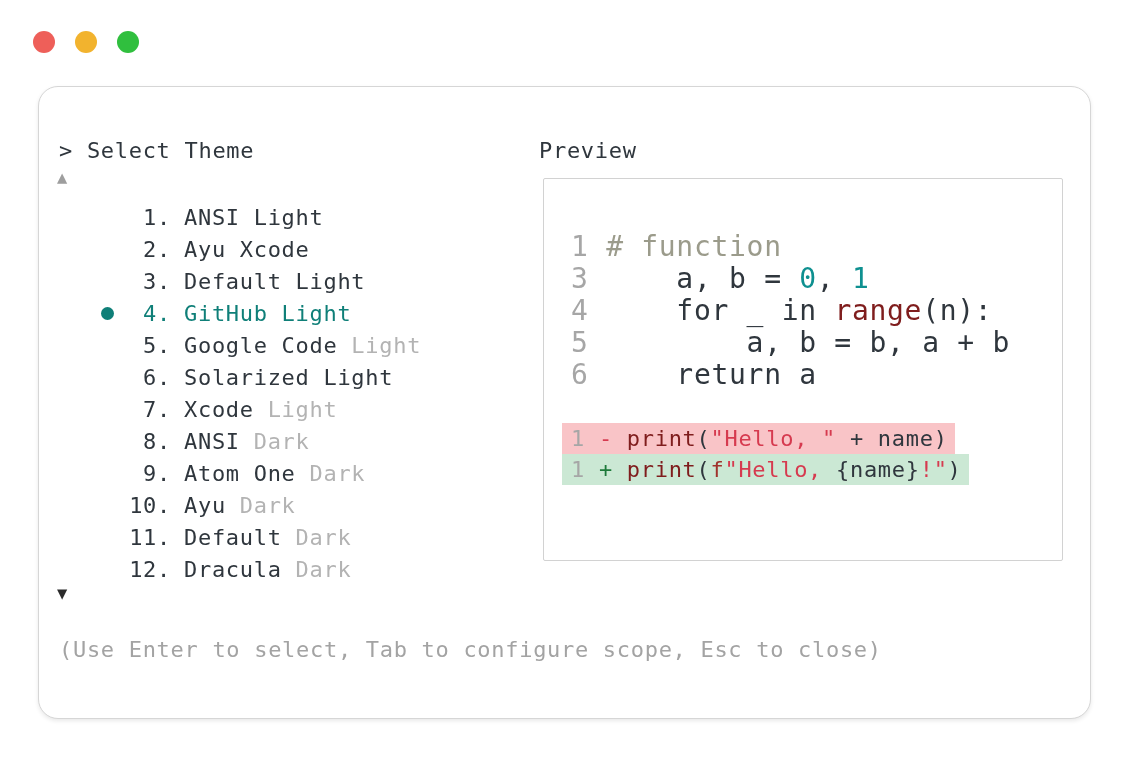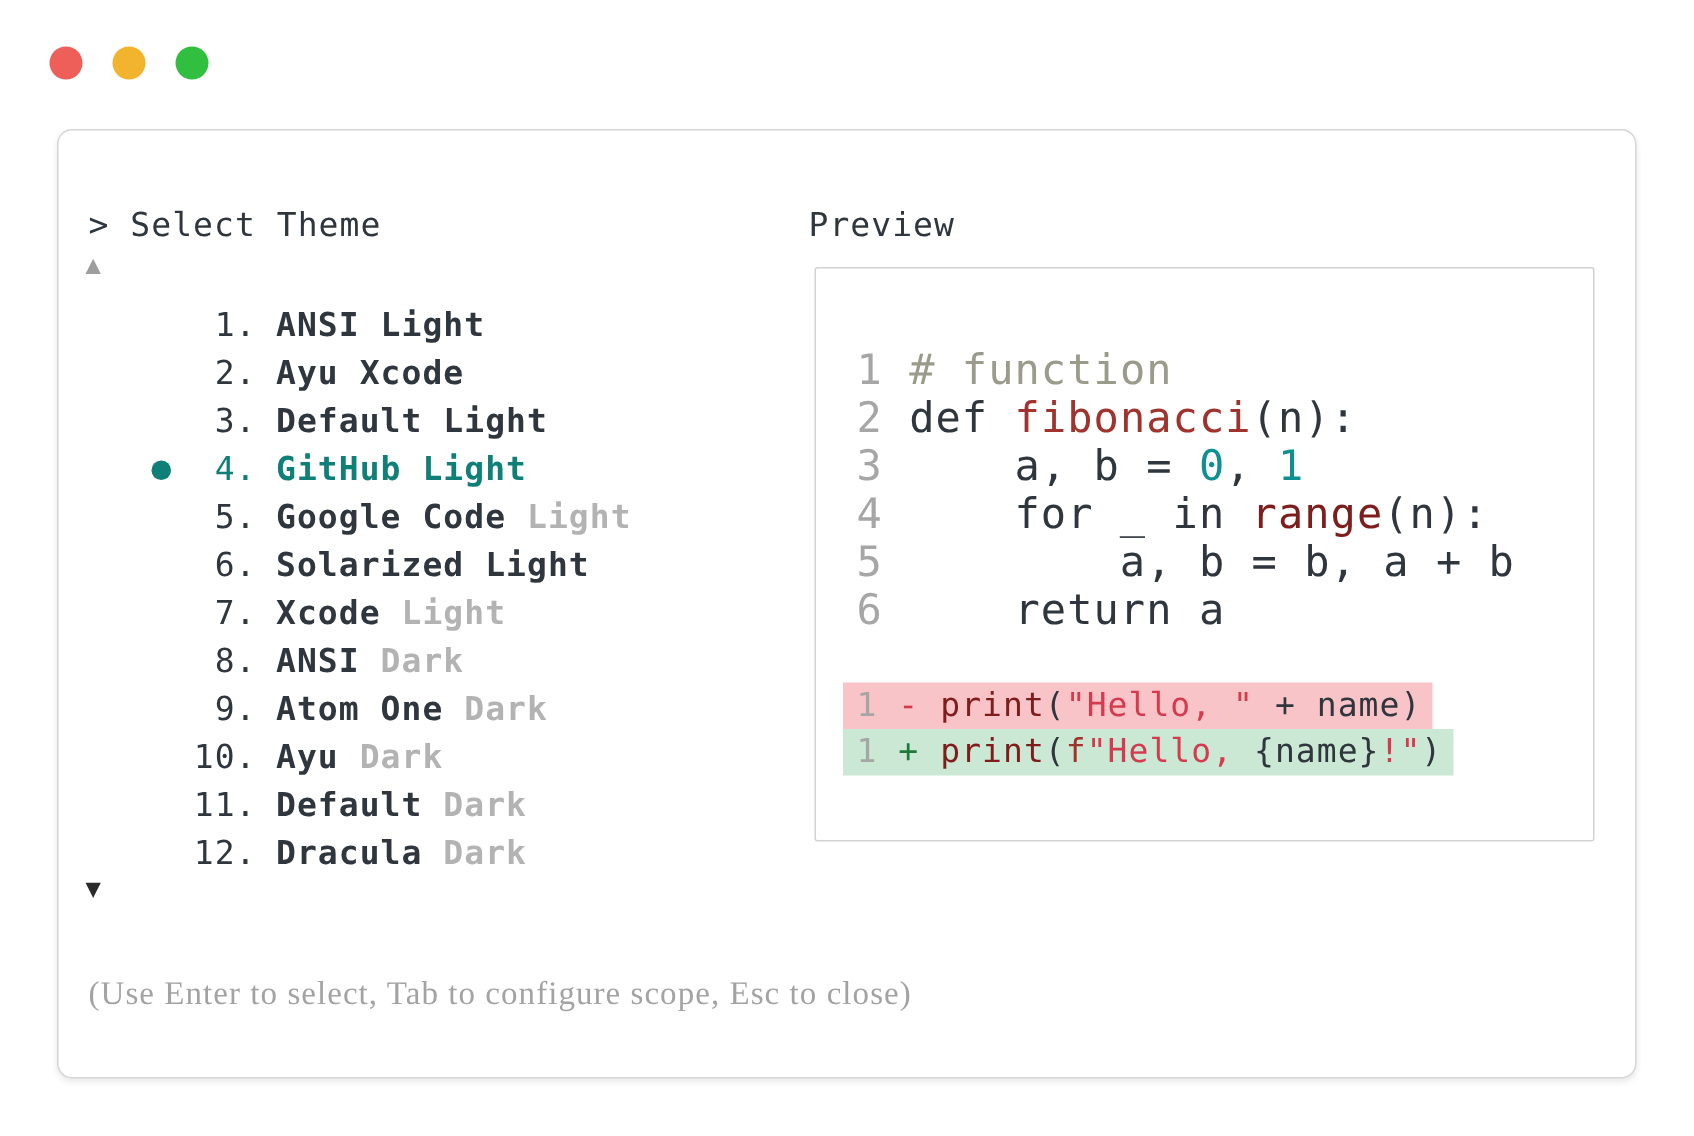--- a/index.html
+++ b/index.html
@@ -5,43 +5,43 @@
   * { margin:0; padding:0; box-sizing:border-box; }
   html,body { width:1129px; height:757px; background:#ffffff; overflow:hidden;
     font-family:"DejaVu Sans Mono","Liberation Mono",monospace; }
 
   
   .traffic { position:absolute; left:33px; top:31px; display:flex; gap:20px; }
   .dot { width:22px; height:22px; border-radius:50%; }
 
   
   .card { position:absolute; left:38px; top:86px; width:1053px; height:633px;
-    background:#ffffff; border:1.5px solid #d6d6d6; border-radius:10px;
+    background:#ffffff; border:1.5px solid #d6d6d6; border-radius:20px;
     box-shadow:0 2px 4px rgba(0,0,0,.09); }
 
   .mono { font-size:22px; line-height:32px; letter-spacing:0.7px; color:#2f363d; white-space:pre; }
 
   .dlg-title { position:absolute; left:20px; top:48px; }
   .preview-label { position:absolute; left:500px; top:48px; }
 
   .scroll-up   { position:absolute; left:18px; top:80px;  font-size:17px; line-height:20px; color:#9e9e9e; }
   .scroll-down { position:absolute; left:18px; top:496px; font-size:17px; line-height:20px; color:#2b2b2b; }
 
   
   .theme-list { position:absolute; left:56px; top:114px; width:430px; }
   .theme-row { display:flex; align-items:center; height:32px; font-size:22px;
     letter-spacing:0.7px; color:#2f363d; cursor:default; }
   .bullet-slot { width:30px; display:flex; align-items:center; }
   .bullet { width:13px; height:13px; border-radius:50%; margin-left:6px; }
   .num { width:46px; text-align:right; white-space:pre; }
-  .nm  { margin-left:13px; white-space:pre;font-weight:bold; }
+  .nm  { margin-left:13px; white-space:pre; }
   .muted-part { color:#b3b3b3; }
   .theme-row.selected .num, .theme-row.selected .nm { color:#0f7f78; }
 
-  .hint { position:absolute; left:20px; top:559px; color:#a3a3a3;font-family:Liberation Serif, serif; }
+  .hint { position:absolute; left:20px; top:547px; color:#a3a3a3; }
 
   
   .preview-box { position:absolute; left:504px; top:91px; width:520px; height:383px;
     background:#ffffff; border:1.5px solid #d2d2d2; border-radius:2px; overflow:hidden; }
   .code { position:absolute; left:0; top:52px; right:0; }
   .code-line { height:32px; line-height:32px; padding-left:27px; font-size:28px;
     letter-spacing:0.7px; white-space:pre; color:#2f363d; }
   .blank-line { height:32px; }
   .diff-wrap { height:31px; }
   .diff-line { display:inline-block; height:31px; line-height:31px; margin-left:18px;
@@ -143,21 +143,20 @@
 
   <div class="scroll-down">▼</div>
 
   <div class="mono hint">(Use Enter to select, Tab to configure scope, Esc to close)</div>
 
   <div class="mono preview-label">Preview</div>
 
   <div class="preview-box">
     <div class="code" id="code-block">
         <div class="code-line"><span class="tk-ln">1</span><span class="tk-t"> </span><span class="tk-c"># function</span></div>
-        <div class="code-line"><span class="tk-ln">2</span><span class="tk-t"> def </span><span class="tk-fn">fibonacci</span><span class="tk-t">(n):</span></div>
         <div class="code-line"><span class="tk-ln">3</span><span class="tk-t">     a, b = </span><span class="tk-num">0</span><span class="tk-t">, </span><span class="tk-num">1</span></div>
         <div class="code-line"><span class="tk-ln">4</span><span class="tk-t">     for _ in </span><span class="tk-bi">range</span><span class="tk-t">(n):</span></div>
         <div class="code-line"><span class="tk-ln">5</span><span class="tk-t">         a, b = b, a + b</span></div>
         <div class="code-line"><span class="tk-ln">6</span><span class="tk-t">     return a</span></div>
         <div class="blank-line"></div>
         <div class="diff-wrap"><div class="diff-line del"><span class="tk-ln">1</span><span class="tk-t"> </span><span class="tk-del">-</span><span class="tk-t"> </span><span class="tk-bi">print</span><span class="tk-t">(</span><span class="tk-s">"Hello, "</span><span class="tk-t"> + name)</span></div></div>
         <div class="diff-wrap"><div class="diff-line add"><span class="tk-ln">1</span><span class="tk-t"> </span><span class="tk-add">+</span><span class="tk-t"> </span><span class="tk-bi">print</span><span class="tk-t">(</span><span class="tk-sf">f</span><span class="tk-s">"Hello, </span><span class="tk-t">{name}</span><span class="tk-s">!"</span><span class="tk-t">)</span></div></div>
       </div>
   </div>
 

